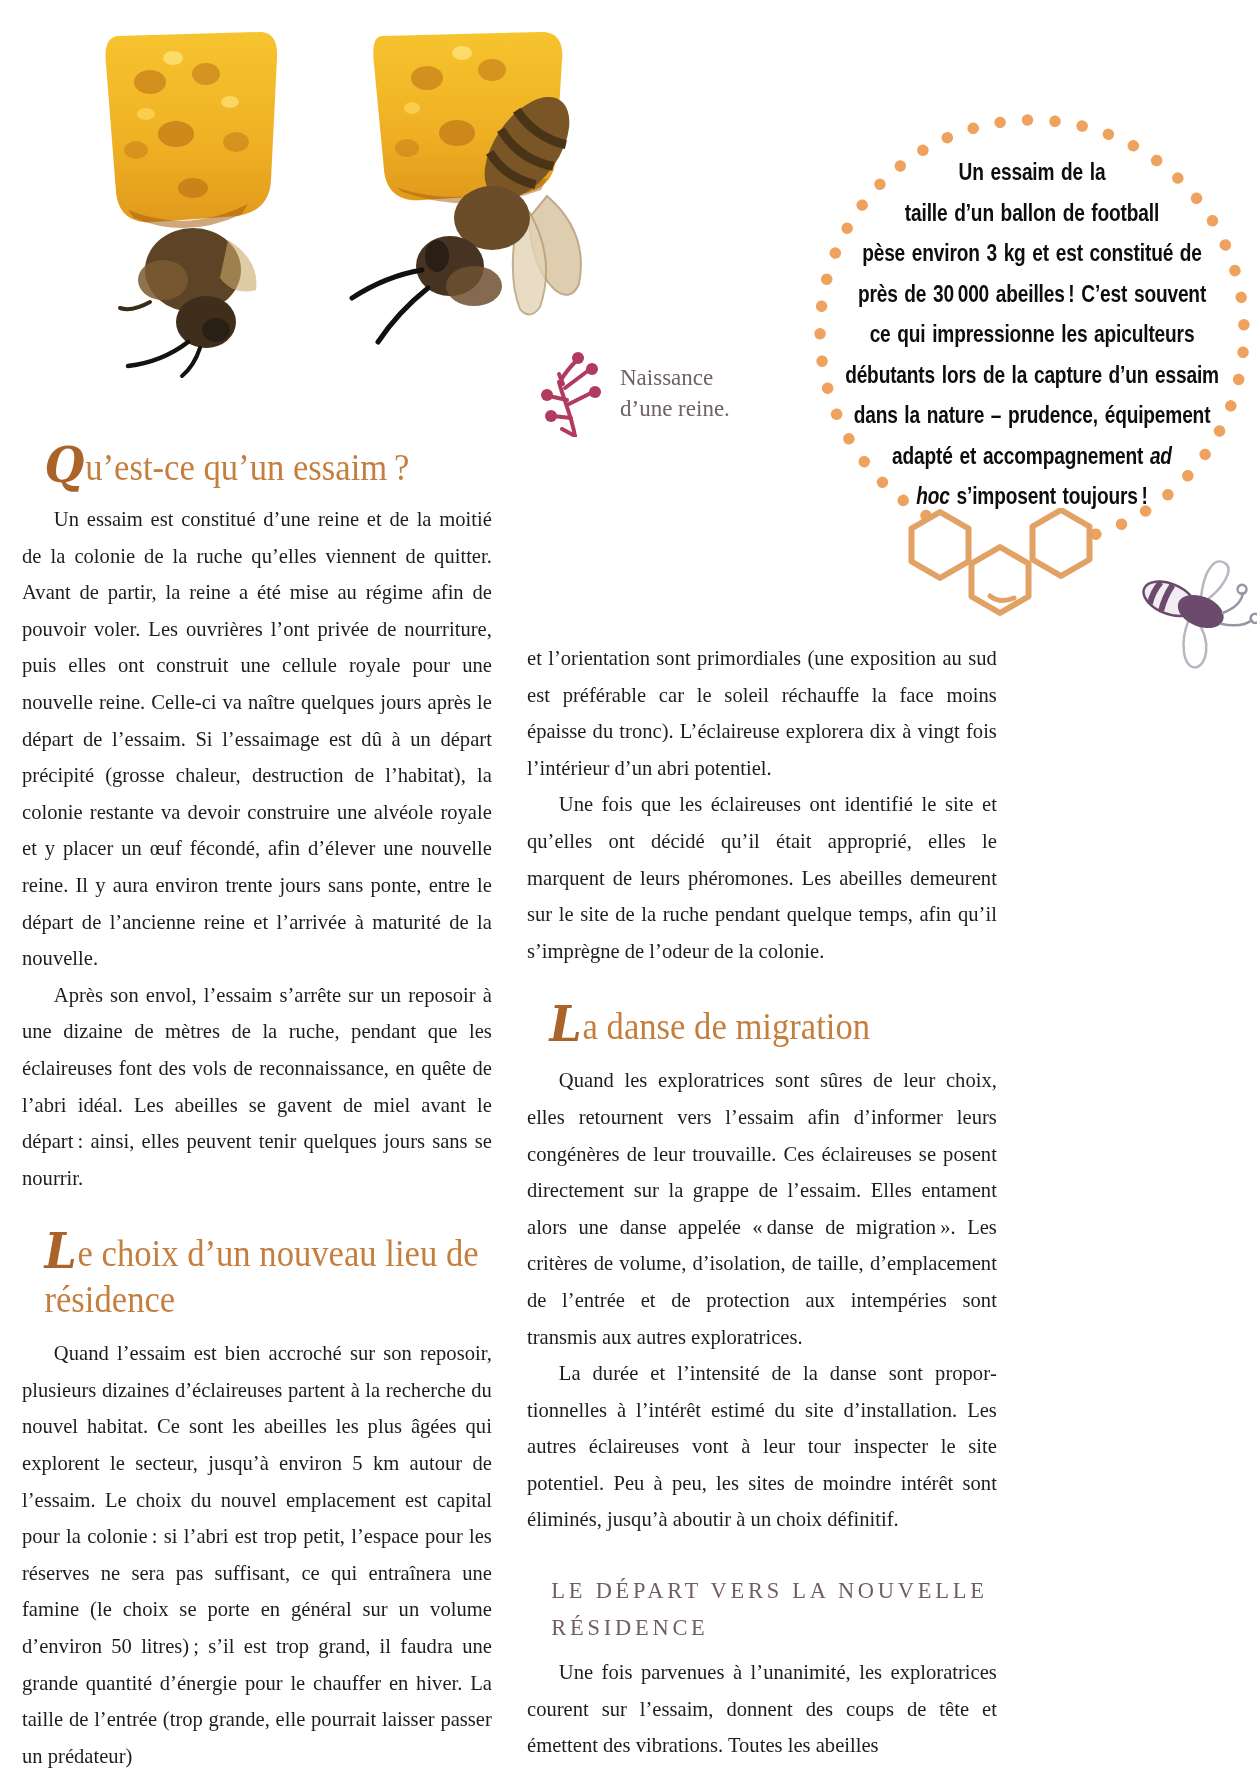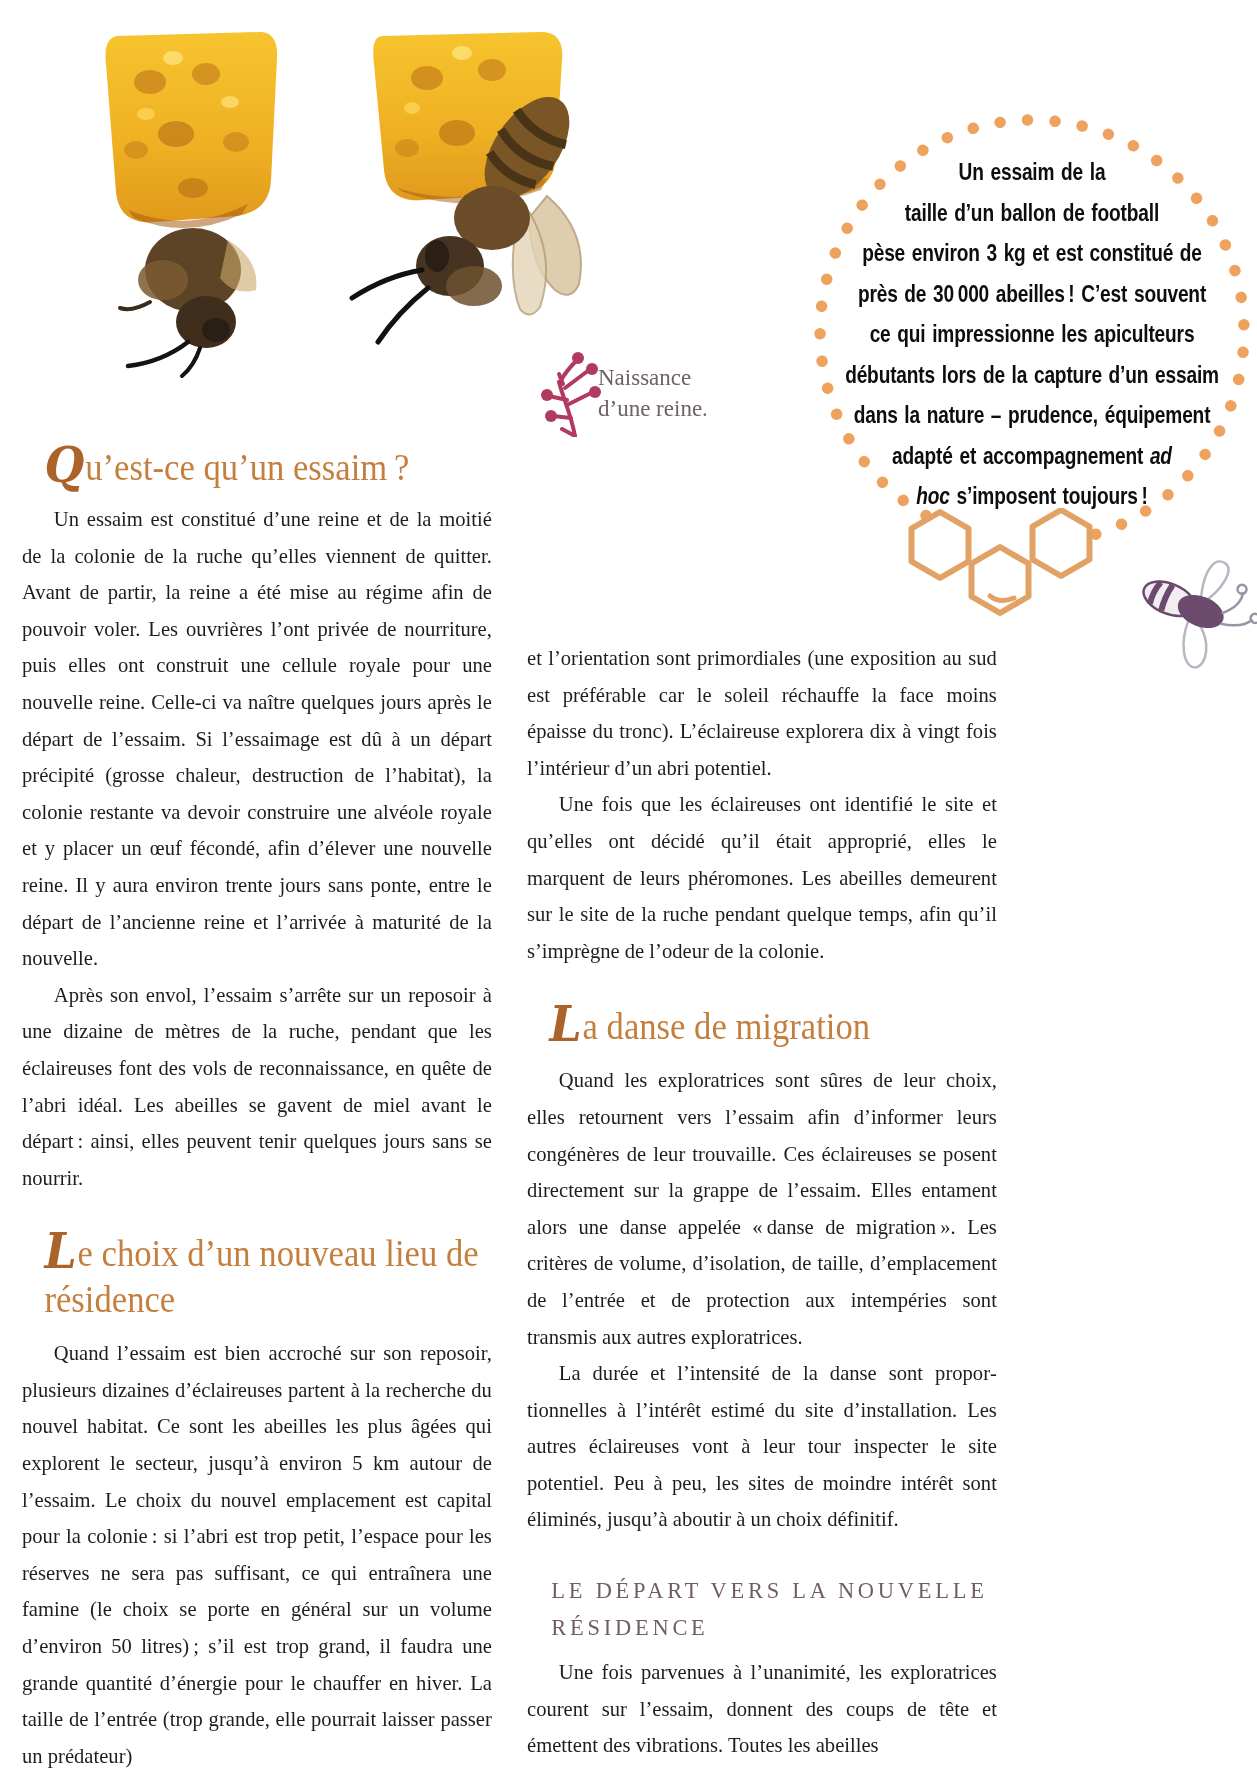--- a/index.html
+++ b/index.html
@@ -50,21 +50,21 @@
     font-size:24px;
     line-height:37px;
     letter-spacing:4px;
     padding-left:26px;
     margin:34px 0 8px 0;
     text-align:left;
     text-indent:0;
   }
   
   #caption{
-    position:absolute;left:598px;top:362px;width:150px;
+    position:absolute;left:620px;top:362px;width:150px;
     font-size:23px;line-height:31px;color:#6e6167;
     text-align:left;
   }
   
   #callout{position:absolute;left:802px;top:102px;width:460px;height:460px;}
   #callout svg{position:absolute;left:0;top:0;}
   #callout-text{
     position:absolute;left:-60px;top:50px;width:580px;
     transform:scaleX(0.78);
     transform-origin:50% 0;

